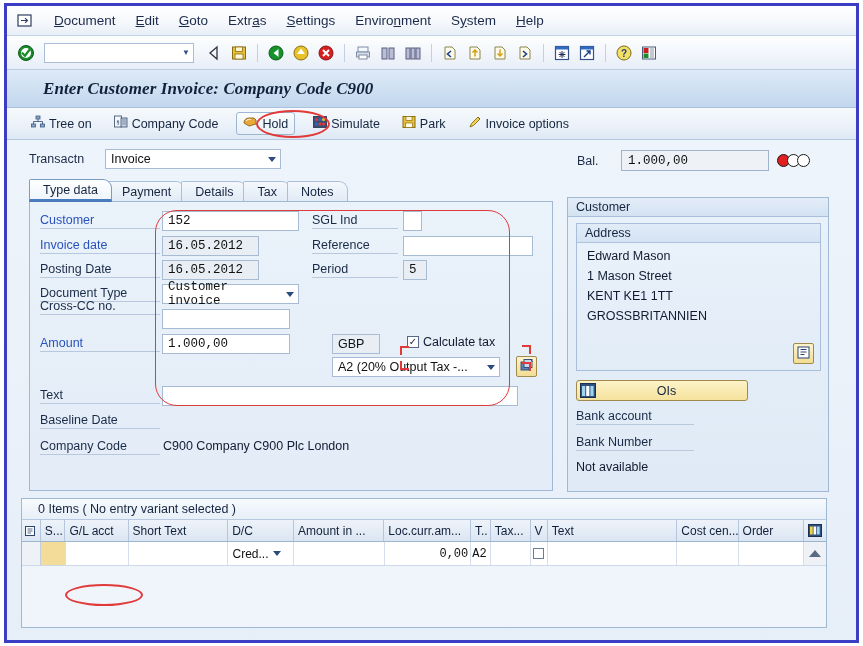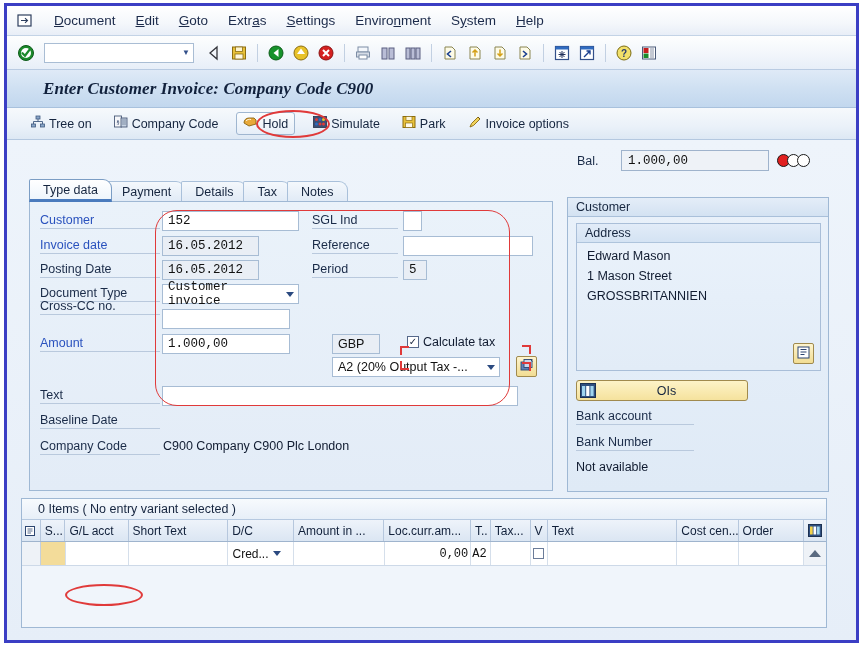--- a/index.html
+++ b/index.html
@@ -621,20 +621,27 @@
         </svg>
       </span>
       <span>Invoice options</span>
     </div>
 
     <div class="ellipse-hl" style="left:249px; top:2px; width:74px; height:28px;"></div>
   </div>
 
   <div class="content">
 
+    <div class="transactn-row">
+      <div class="lbl" style="width:76px;">Transactn</div>
+      <div class="dd" style="width:176px;">
+        <span>Invoice</span>
+        <span class="caret"></span>
+      </div>
+    </div>
 
     <div class="bal-row">
       <div class="lbl" style="width:36px;">Bal.</div>
       <div class="bal-field">1.000,00</div>
       <div class="traffic">
         <div class="tl red"></div>
         <div class="tl"></div>
         <div class="tl"></div>
       </div>
     </div>
@@ -754,20 +761,21 @@
     <div class="corner bl2" style="left:393px; top:221px;"></div>
     <div class="corner tr2" style="left:515px; top:222px;"></div>
 
     <div class="panel-right">
       <div class="panel-head">Customer</div>
 
       <div class="addr-box">
         <div class="addr-sub">Address</div>
         <div class="addr-line">Edward Mason</div>
         <div class="addr-line">1 Mason Street</div>
+        <div class="addr-line">KENT KE1 1TT</div>
         <div class="addr-line">GROSSBRITANNIEN</div>
         <div class="icon-btn" style="position:absolute; right:6px; bottom:6px;">
           <span>
             <svg width="13" height="13" viewBox="0 0 13 13">
               <rect x="1" y="1" width="11" height="11" fill="#ffffff" stroke="#2c4570" stroke-width="1"></rect>
               <path d="M3.5 3.5 H9.5 M3.5 6 H9.5 M3.5 8.5 H7.5" stroke="#2c4570" stroke-width="1"></path>
             </svg>
           </span>
         </div>
       </div>

